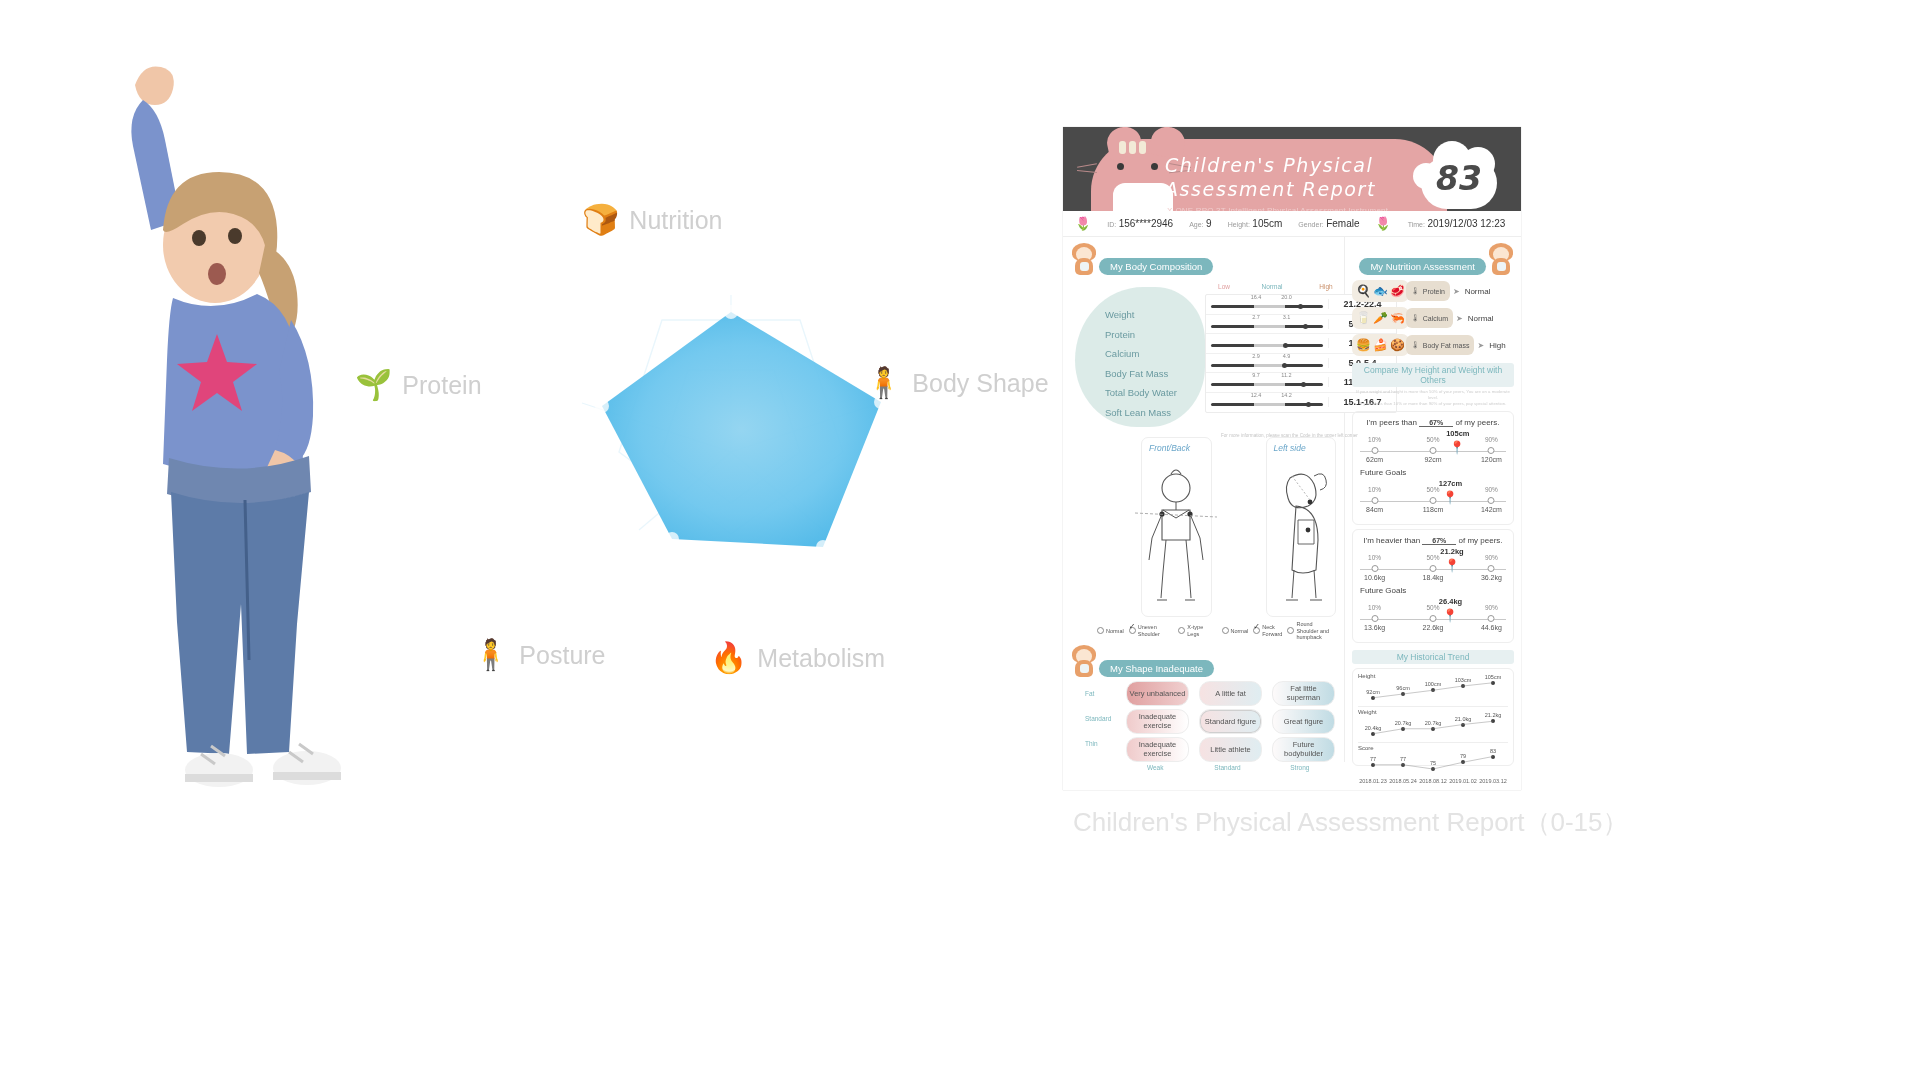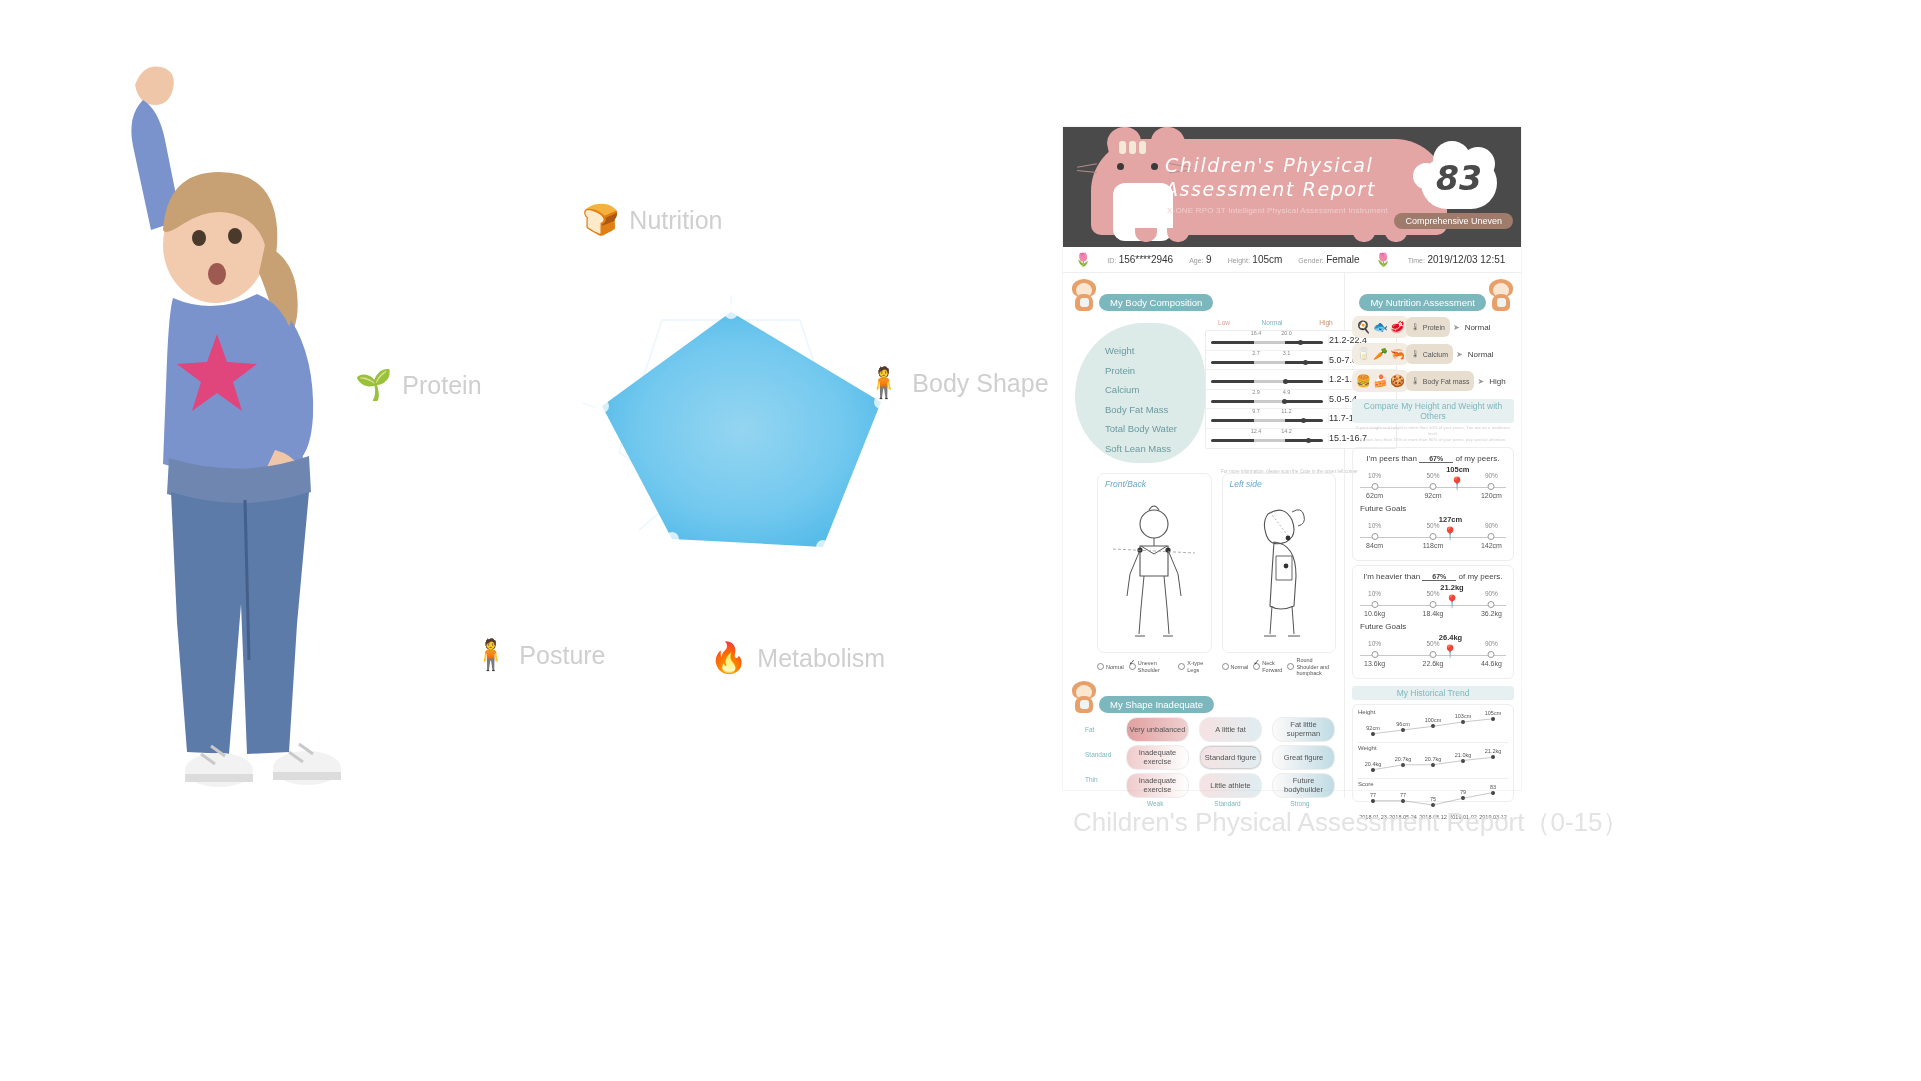--- a/index.html
+++ b/index.html
@@ -18,21 +18,21 @@
   #lbl-growth     { left: -45px; top: 170px; }
   #lbl-bodyshape  { left: 465px; top: 168px; }
   #lbl-posture    { left: 72px; top: 440px; }
   #lbl-metabolism { left: 310px; top: 443px; }
 
   
   #report { position: absolute; left: 1063px; top: 127px; width: 458px; height: 663px;
             background: #fff; box-shadow: 0 0 1px rgba(0,0,0,.25); }
 
   
-  .rep-header { position: relative; height: 120px; background: #4a4a4a; overflow: hidden; }
+  .rep-header { position: relative; height: 84px; background: #4a4a4a; overflow: hidden; }
   .cat-body { position: absolute; left: 28px; top: 12px; width: 356px; height: 96px;
               background: #e4a5a5; border-radius: 52px 52px 10px 10px; }
   .cat-ear { position: absolute; width: 34px; height: 30px; background: #e4a5a5;
              top: -12px; border-radius: 50% 50% 0 0; }
   .cat-ear.l { left: 16px; transform: rotate(-12deg); }
   .cat-ear.r { left: 60px; transform: rotate(12deg); }
   .cat-face { position: absolute; left: 22px; top: 44px; width: 60px; height: 58px;
               background: #fff; border-radius: 12px; }
   .cat-eye { position: absolute; width: 7px; height: 7px; background: #3a3a3a; border-radius: 50%; top: 24px; }
   .cat-eye.l { left: 26px; } .cat-eye.r { left: 60px; }
@@ -91,27 +91,27 @@
   .bc-legend .norm { width: 58px; text-align: center; color: #7cb7bd; }
   .bc-legend .high { width: 50px; text-align: center; color: #c98f6a; }
   .bc-legend .nr { flex: 1; text-align: center; color: #888; }
   .bc-row { display: flex; align-items: center; height: 19.5px; border-bottom: 1px solid #f0f0f0; }
   .bc-row:last-child { border-bottom: none; }
   .bc-bar-cell { width: 122px; position: relative; padding: 0 5px; }
   .bc-bar { position: relative; height: 3px; border-radius: 2px; background: #3f3f3f; margin-top: 5px; }
   .bc-bar .mid { position: absolute; left: 38%; width: 28%; height: 3px; background: #c9c9c9; top: 0; }
   .bc-bar .dot { position: absolute; width: 5px; height: 5px; border-radius: 50%; background: #3f3f3f; top: -1px; }
   .bc-tick { position: absolute; top: -6px; font-size: 5.5px; color: #8a8a8a; transform: translateX(-50%); }
-  .bc-range { flex: 1; font-size: 9px; color: #333; border-left: 1px solid #f0f0f0; }
+  .bc-range { flex: 1; text-align: center; font-size: 9px; color: #333; border-left: 1px solid #f0f0f0; font-weight: bold; }
   .bc-note { position: absolute; left: 150px; top: 152px; font-size: 4.6px; color: #c5c5c5; width: 180px; }
 
   
   .post-wrap { margin-top: 6px; }
   .post-cards { display: flex; gap: 10px; margin-top: 5px; padding-left: 26px; }
-  .post-card { width: 120px; height: 180px; border: 1px solid #eee; border-radius: 7px; position: relative; background: #fff; }
+  .post-card { width: 120px; height: 180px; border: 1px solid #eee; border-radius: 7px; position: relative; background: #fff; margin-left: 44px; }
   .post-card .cap { position: absolute; left: 7px; top: 5px; color: #6aa6c9; font-size: 8.5px; font-style: italic; }
   .fig { position: absolute; left: 50%; top: 26px; transform: translateX(-50%); }
   .post-opts { display: flex; gap: 10px; margin-top: 4px; padding-left: 26px; }
   .opt-grp { width: 120px; display: flex; gap: 5px; }
   .opt { display: flex; align-items: center; gap: 2px; font-size: 5.5px; color: #555; line-height: 6.5px; }
   .rad { width: 7px; height: 7px; border: 1px solid #8a8a8a; border-radius: 50%; flex: none; position: relative; }
   .rad.on:after { content: "✓"; position: absolute; left: -1px; top: -4px; font-size: 8px; color: #333; }
 
   
   .shape-wrap { margin-top: 4px; }
@@ -290,21 +290,21 @@
     <span><span class="k">ID:</span>
       <span class="v">156****2946</span></span>
     <span><span class="k">Age:</span>
       <span class="v">9</span></span>
     <span><span class="k">Height:</span>
       <span class="v">105cm</span></span>
     <span><span class="k">Gender:</span>
       <span class="v">Female</span></span>
     <span class="flower">🌷</span>
     <span><span class="k">Time:</span>
-      <span class="v">2019/12/03 12:51</span></span>
+      <span class="v">2019/12/03 12:23</span></span>
   </div>
 
   <div class="rep-body">
 
     <div class="col-l">
 
       <div class="hdr-row">
         <div class="mascot">
           <div class="hood"></div>
             <div class="face"></div>

